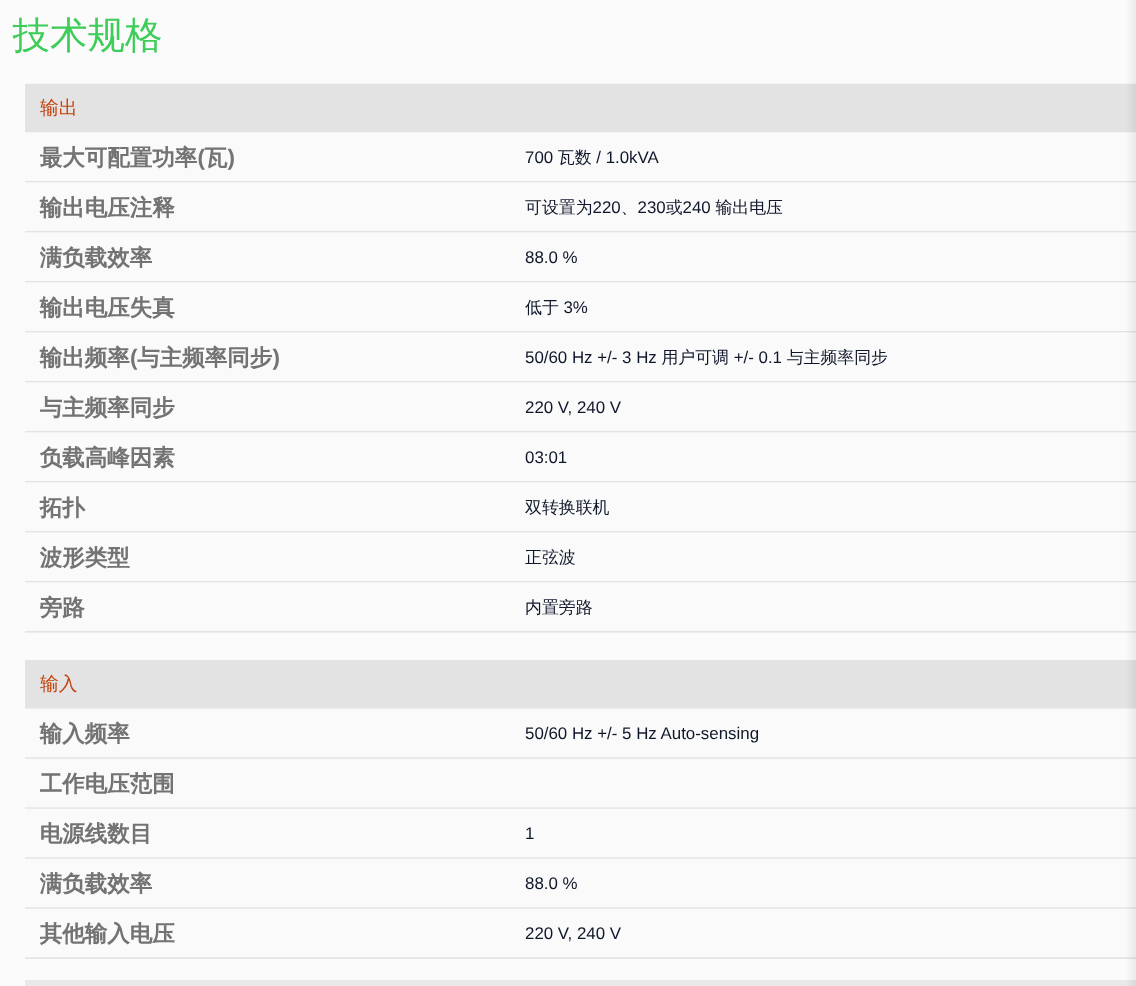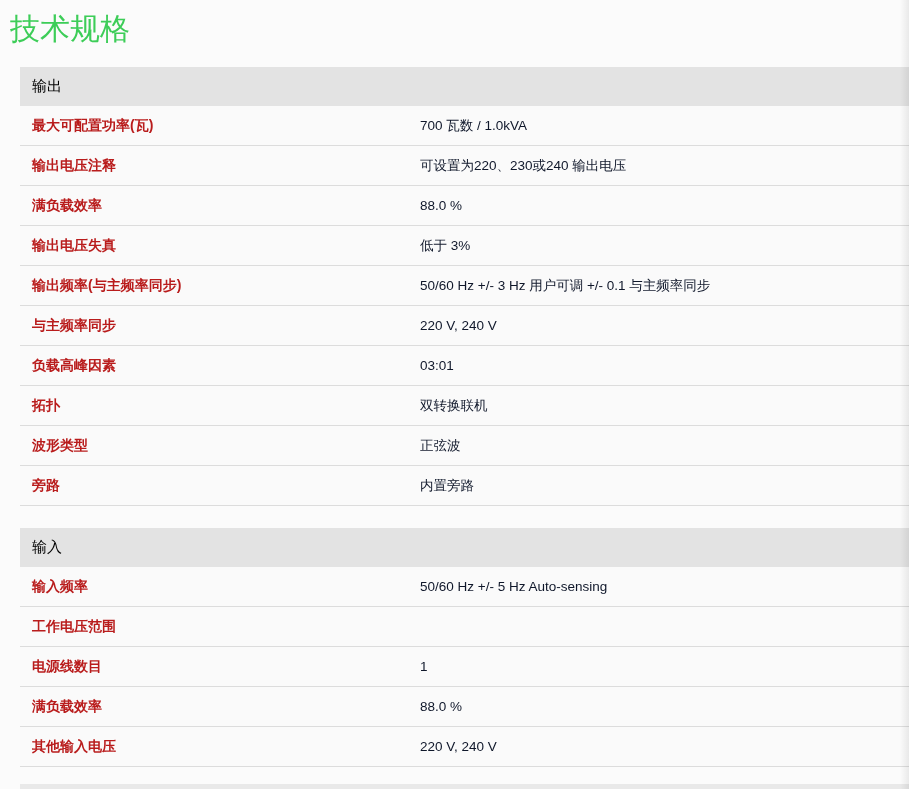--- a/index.html
+++ b/index.html
@@ -27,36 +27,36 @@
   }
   .section { margin-top: 22px; }
   .section.first { margin-top: 0; }
   .section-header {
     height: 39px;
     background: #e3e3e3;
     display: flex;
     align-items: center;
     padding-left: 12px;
     font-size: 15px;
-    color: #000000;
+    color: #c2410c;
   }
   .spec-row {
     display: flex;
     align-items: center;
     height: 40px;
     border-bottom: 1px solid #dcdcdc;
     background: #fafafa;
   }
   .spec-label {
     width: 400px;
     flex: 0 0 400px;
     padding-left: 12px;
-    font-size: 14px;
+    font-size: 18px;
     font-weight: bold;
-    color: #b91c1c;
+    color: #737373;
     white-space: nowrap;
   }
   .spec-value {
     font-size: 13.5px;
     color: #0f172a;
     white-space: nowrap;
   }
   .partial-next-header {
     position: absolute;
     left: 20px;

